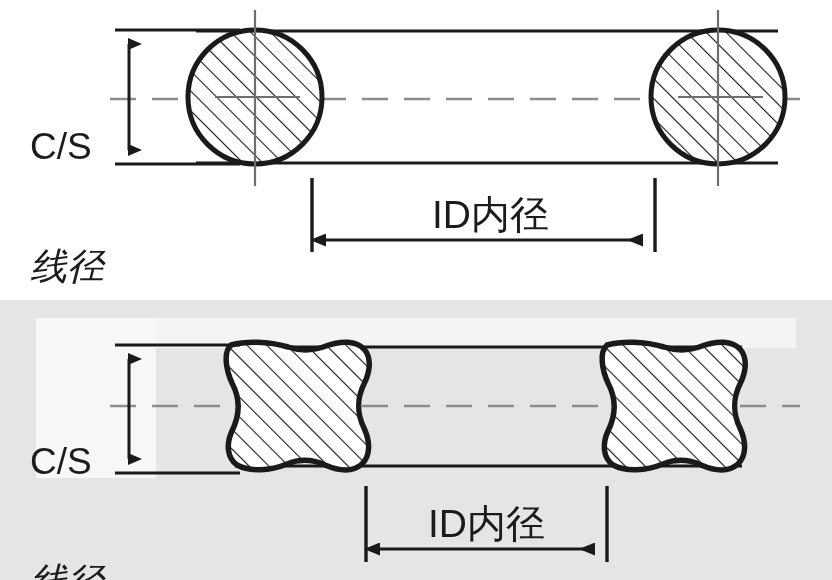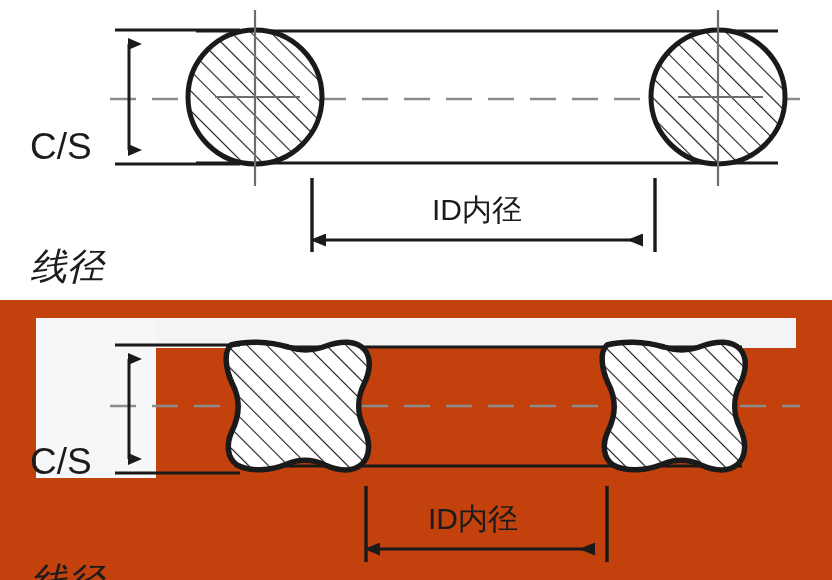--- a/index.html
+++ b/index.html
@@ -7,21 +7,21 @@
     padding: 0;
     background: #ffffff;
   }
   body {
     font-family: "Liberation Sans", "DejaVu Sans", sans-serif;
   }
   #stage {
     position: relative;
     width: 832px;
     height: 580px;
-    background: #c2410c;
+    background: #e5e5e5;
     overflow: hidden;
   }
   #stage svg {
     position: absolute;
     left: 0;
     top: 0;
   }
   .lbl {
     position: absolute;
     color: #1b1b1b;
@@ -30,21 +30,21 @@
     line-height: 1.08;
     letter-spacing: 0px;
   }
   .cs-label {
     font-size: 37px;
     text-align: left;
   }
   .cs-label .l1 { display: block; }
   .cs-label .l2 { display: block; font-style: italic; }
   .id-label {
-    font-size: 30px;
+    font-size: 39px;
     text-align: right;
   }
 </style>
 </head>
 <body>
 
 <div id="stage">
 
   <svg width="832" height="580" viewBox="0 0 832 580">
     <defs>

